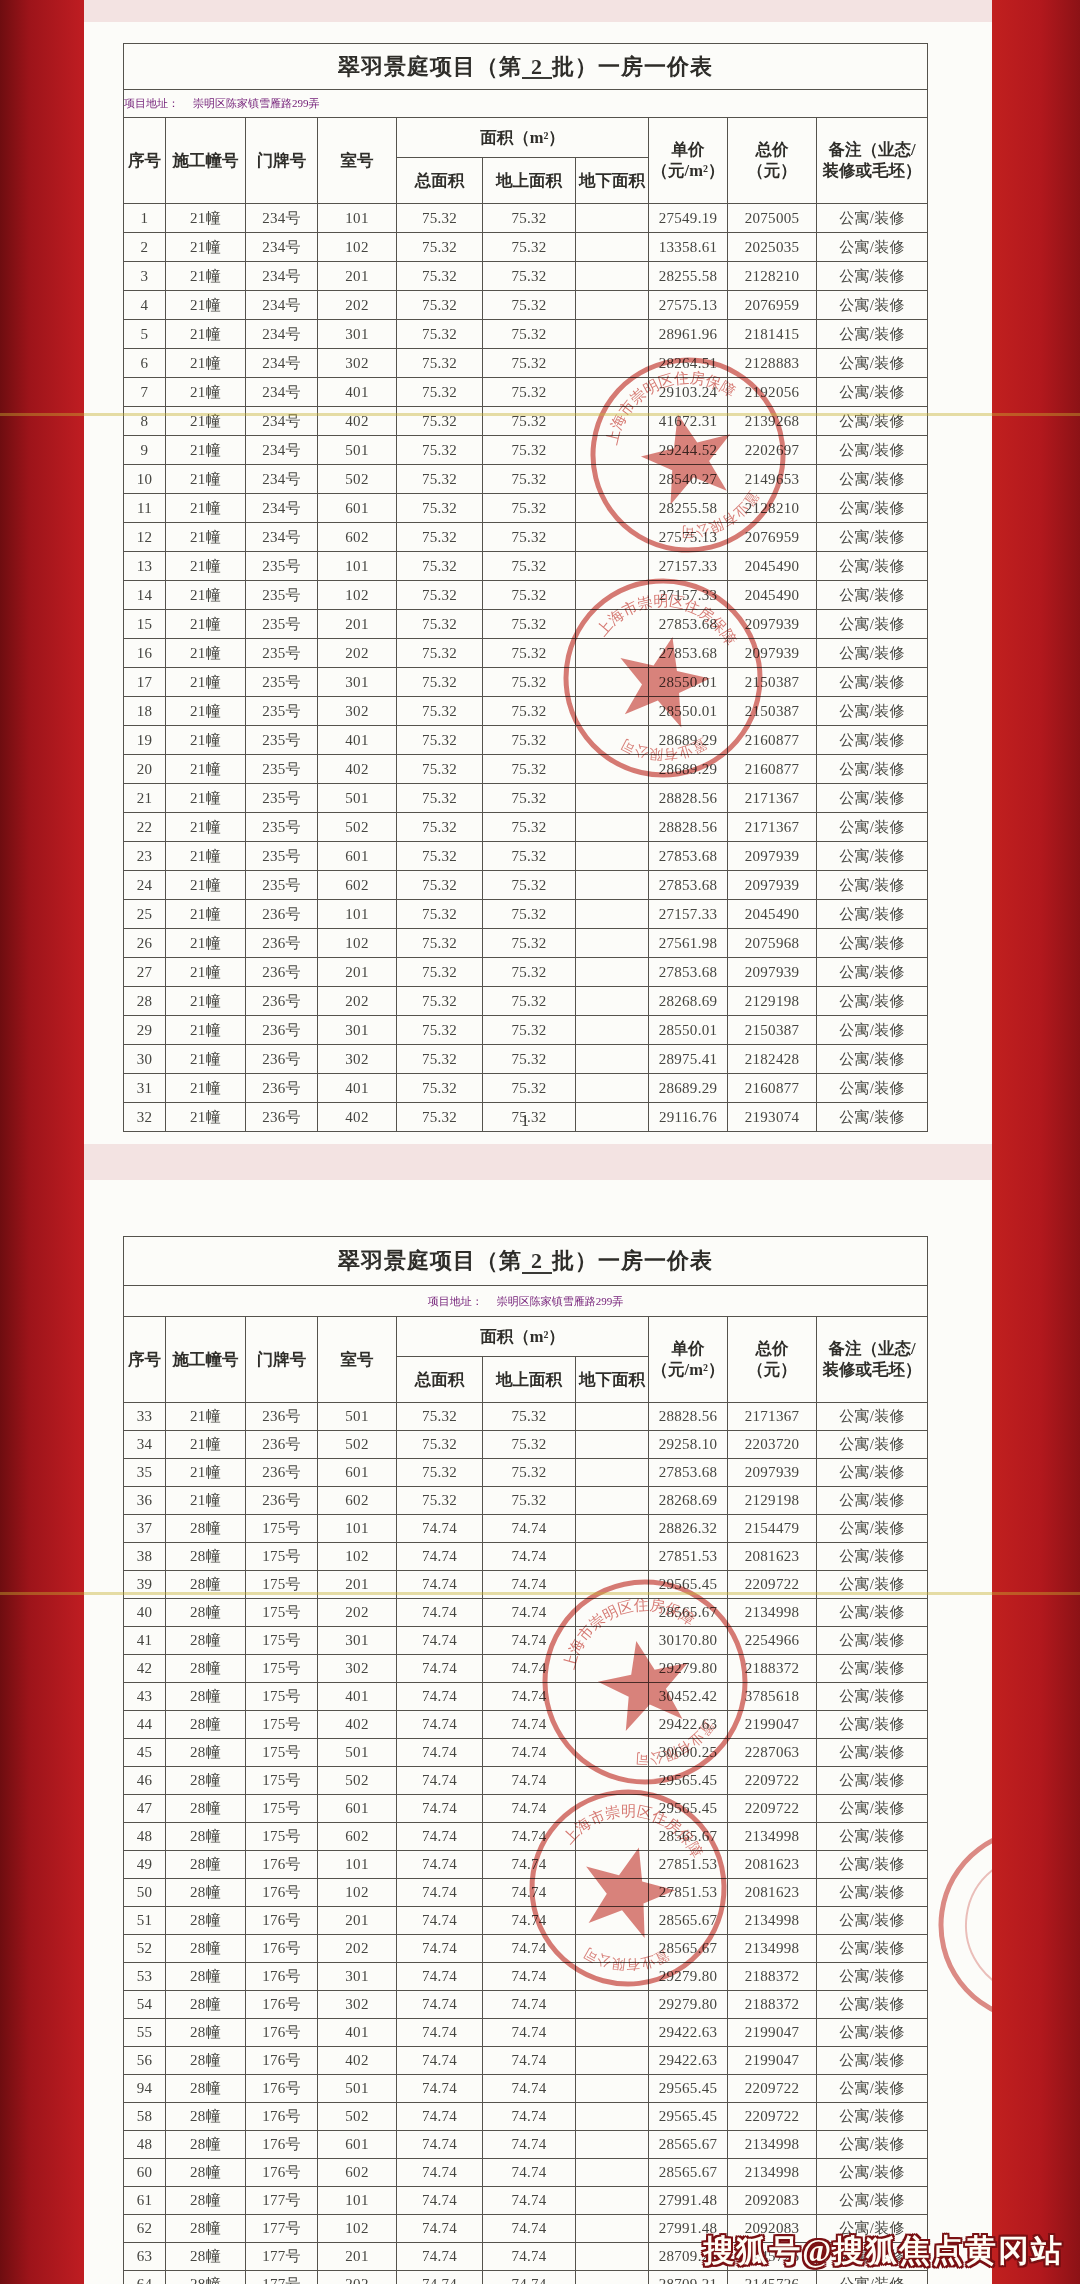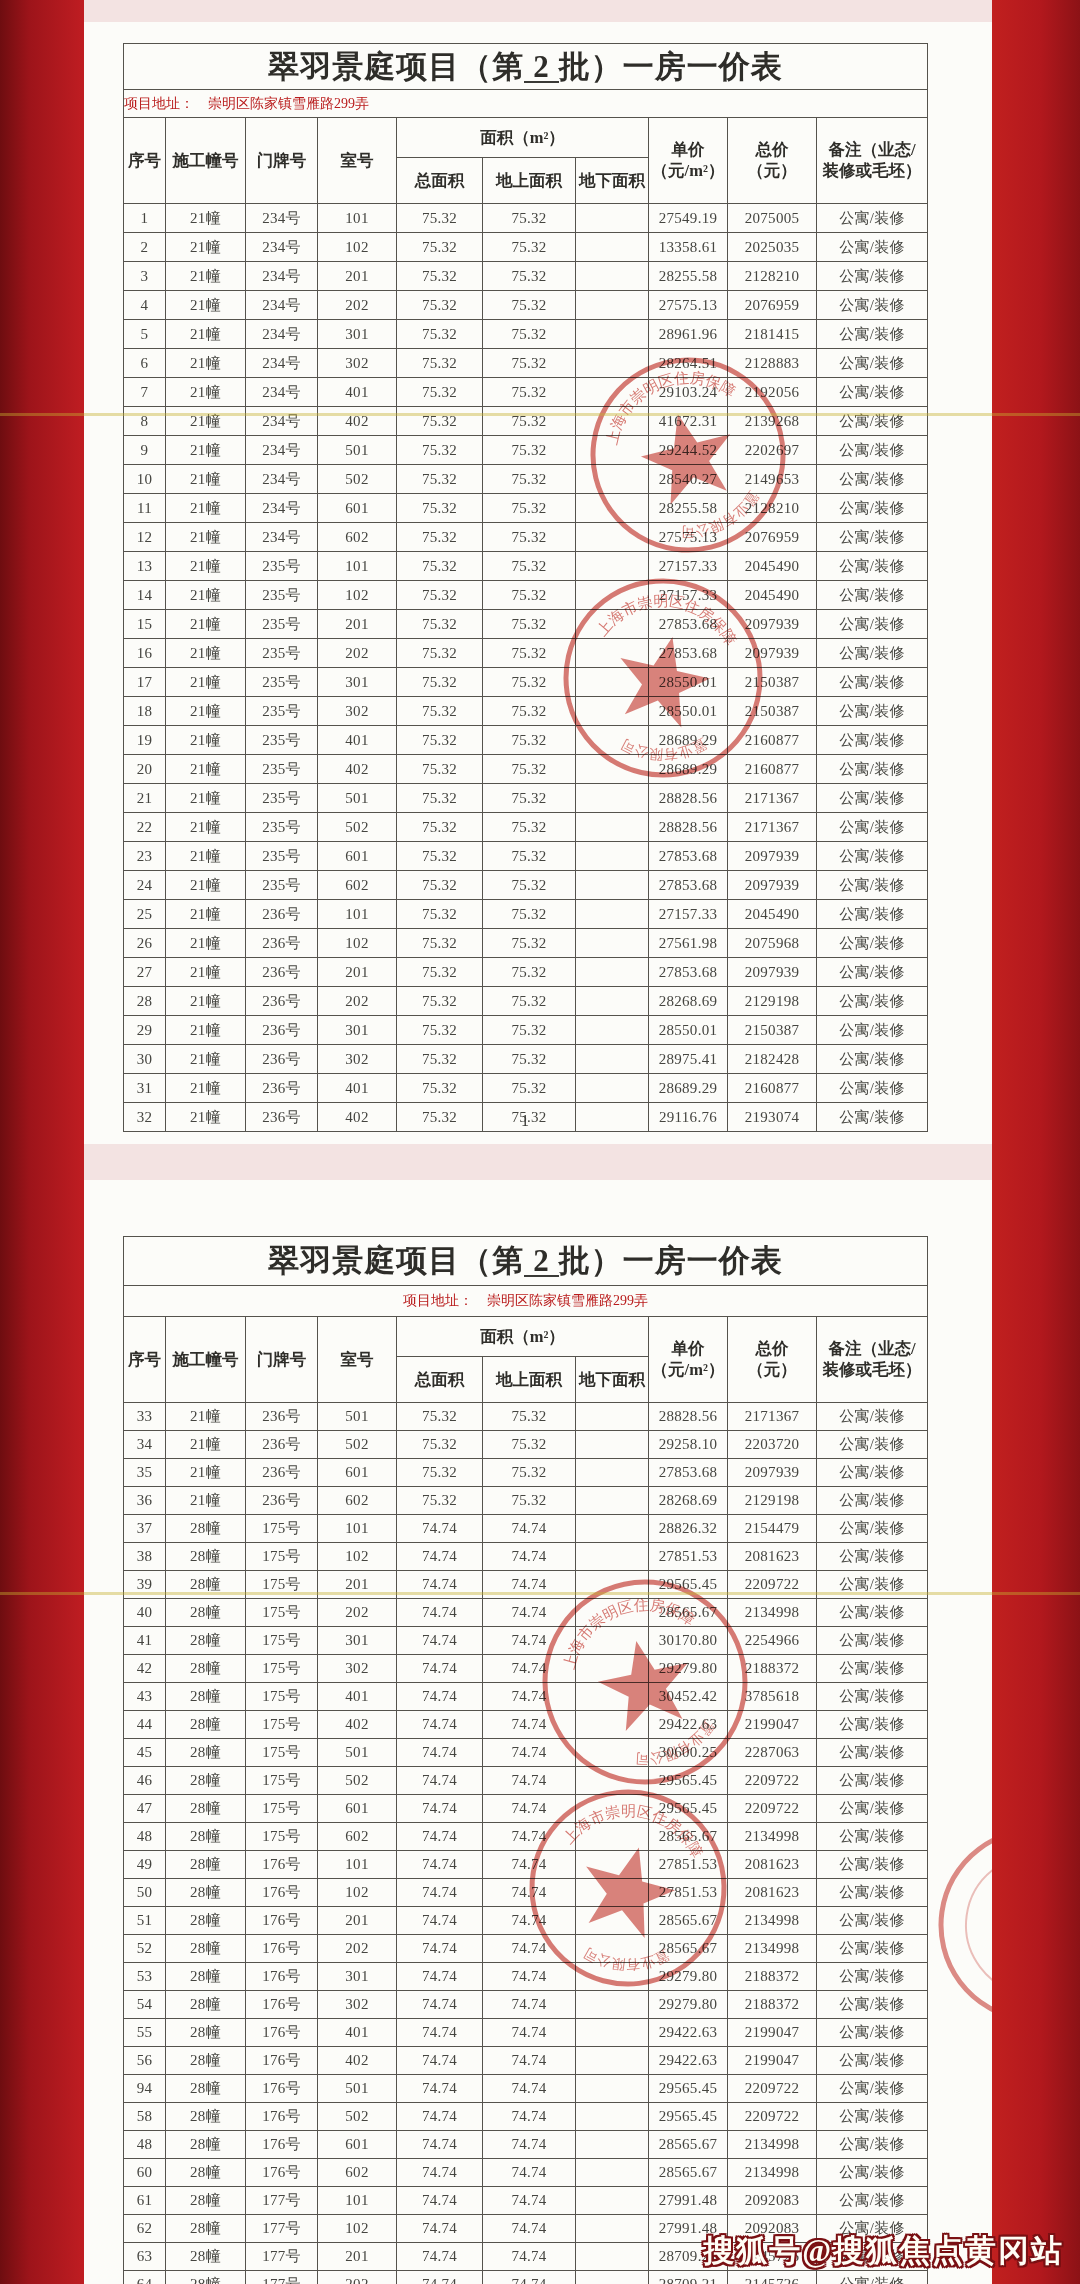--- a/index.html
+++ b/index.html
@@ -10,24 +10,24 @@
   .bg-right{left:992px;width:88px;background:linear-gradient(90deg,#c1201f,#b2181d 55%,#8c1216);}
   .top-strip{position:absolute;left:84px;top:0;width:908px;height:22px;background:#f3e3e2;}
   .gap-strip{position:absolute;left:84px;top:1144px;width:908px;height:36px;background:#f3e3e2;}
 
   .page{position:absolute;left:84px;width:908px;background:#fcfcf9;}
   .page-1{top:22px;height:1122px;}
   .page-2{top:1180px;height:1104px;overflow:hidden;}
 
   table.doc{border-collapse:collapse;table-layout:fixed;width:804px;margin-left:39px;color:#3a3a35;}
   table.doc td,table.doc th{border:1.5px solid #55534d;padding:0;overflow:hidden;}
-  .title-cell{height:45px;font-size:31px;font-weight:600;text-align:center;letter-spacing:1px;color:#2e2d29;}
+  .title-cell{height:45px;font-size:22px;font-weight:600;text-align:center;letter-spacing:1px;color:#2e2d29;}
   .p2 .title-cell{height:48px;}
   .batch-underline{display:inline-block;border-bottom:2px solid #3a3a36;padding:0 9px;line-height:.95;}
-  .addr-cell{height:27px;font-size:14px;text-align:left;padding-left:12px;color:#b91c1c;font-family:Liberation Serif, serif;}
+  .addr-cell{height:27px;font-size:11px;text-align:left;padding-left:12px;color:#701a75;font-family:Liberation Serif, serif;}
   .p2 .addr-cell{height:30px;text-align:center;padding-left:0;}
   .addr-label{margin-right:14px;}
   th.h{font-size:16.5px;font-weight:600;color:#2f2e2a;text-align:center;}
   .tier1{height:40px;}
   .tier2{height:46px;}
   .two-line{line-height:1.25;}
   tbody.rows td{height:28px;font-size:15px;text-align:center;color:#454540;letter-spacing:.3px;}
   .p2 tbody.rows td{height:27px;}
   .page-num{position:absolute;left:39px;width:804px;text-align:center;font-size:16px;color:#3a3a35;}
 

